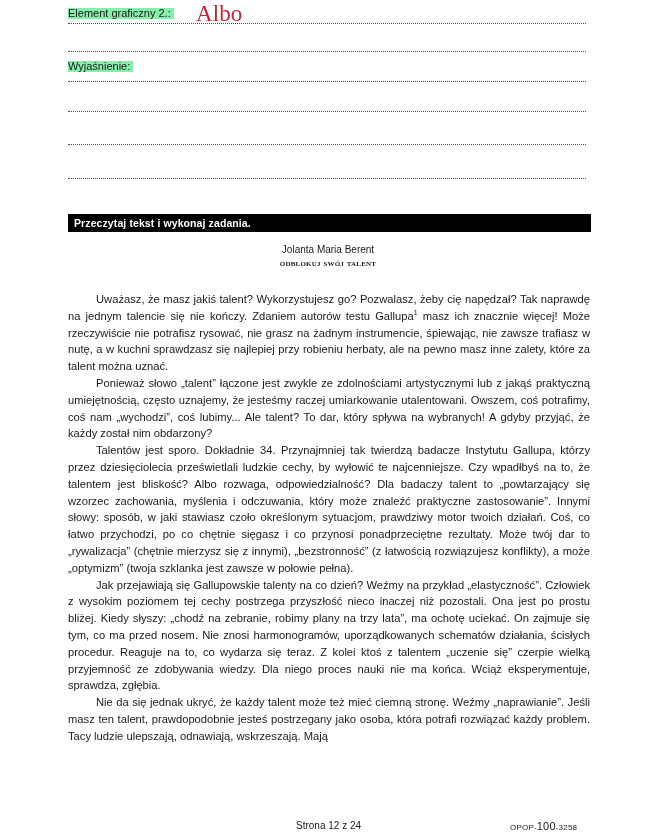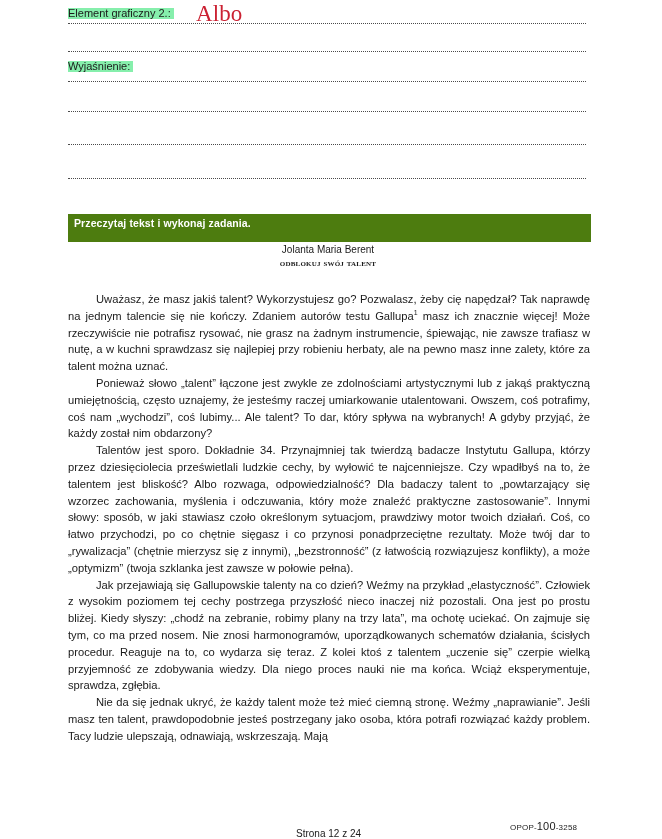--- a/index.html
+++ b/index.html
@@ -83,22 +83,22 @@
     white-space: normal;
     width: 420px;
   }
 
   
   .instruction-bar {
     position: absolute;
     left: 68px;
     top: 214px;
     width: 523px;
-    height: 28px;
-    background: #4d7c0f;
+    height: 18px;
+    background: #000000;
     color: #ffffff;
     font-size: 10.5px;
     font-weight: bold;
     line-height: 18px;
     padding-left: 6px;
     box-sizing: border-box;
     letter-spacing: 0.1px;
   }
 
   
@@ -152,21 +152,21 @@
     left: 0;
     top: 820px;
     width: 662px;
     height: 16px;
     font-size: 10px;
     color: #1a1a1a;
   }
   .footer-page {
     position: absolute;
     left: 296px;
-    top: 8px;
+    top: 0;
     text-align: center;
   }
   .footer-code {
     position: absolute;
     left: 510px;
     top: 0;
     letter-spacing: 0.2px;
   }
   .code-small { font-size: 8px; }
   .code-mid { font-size: 11px; }

